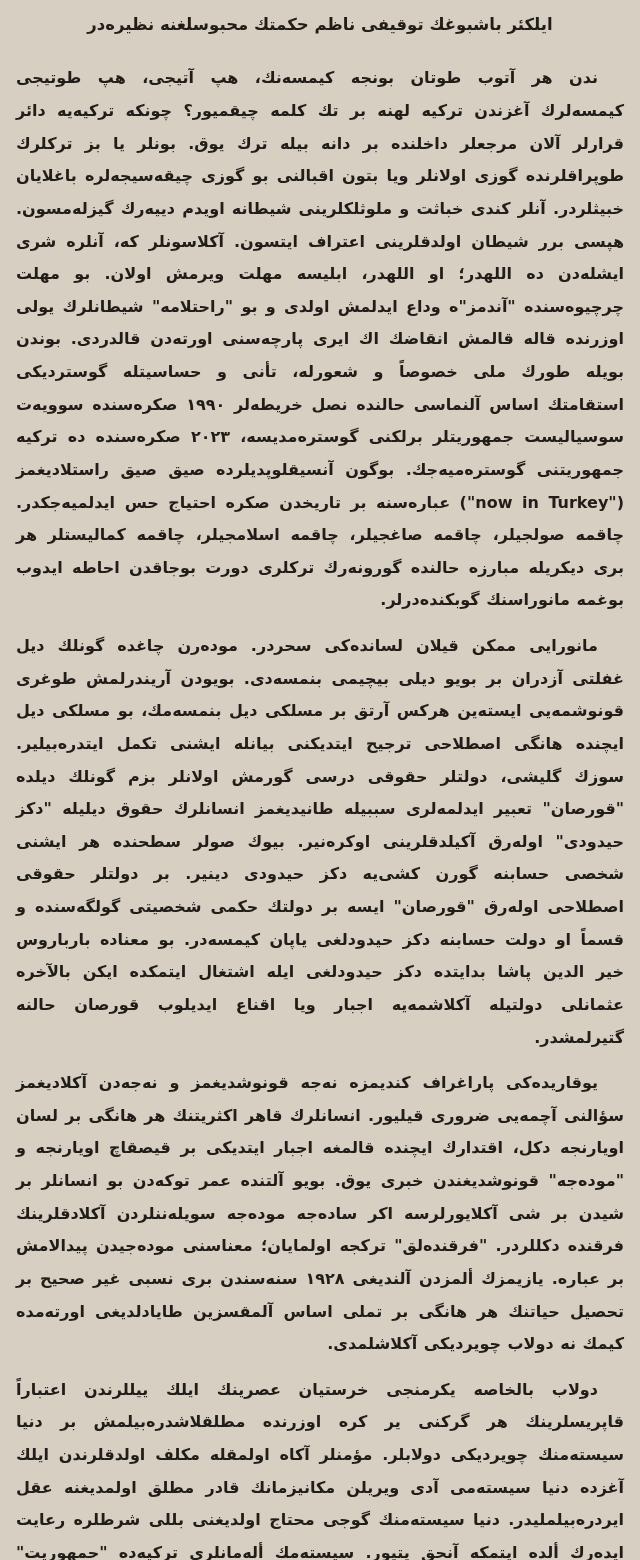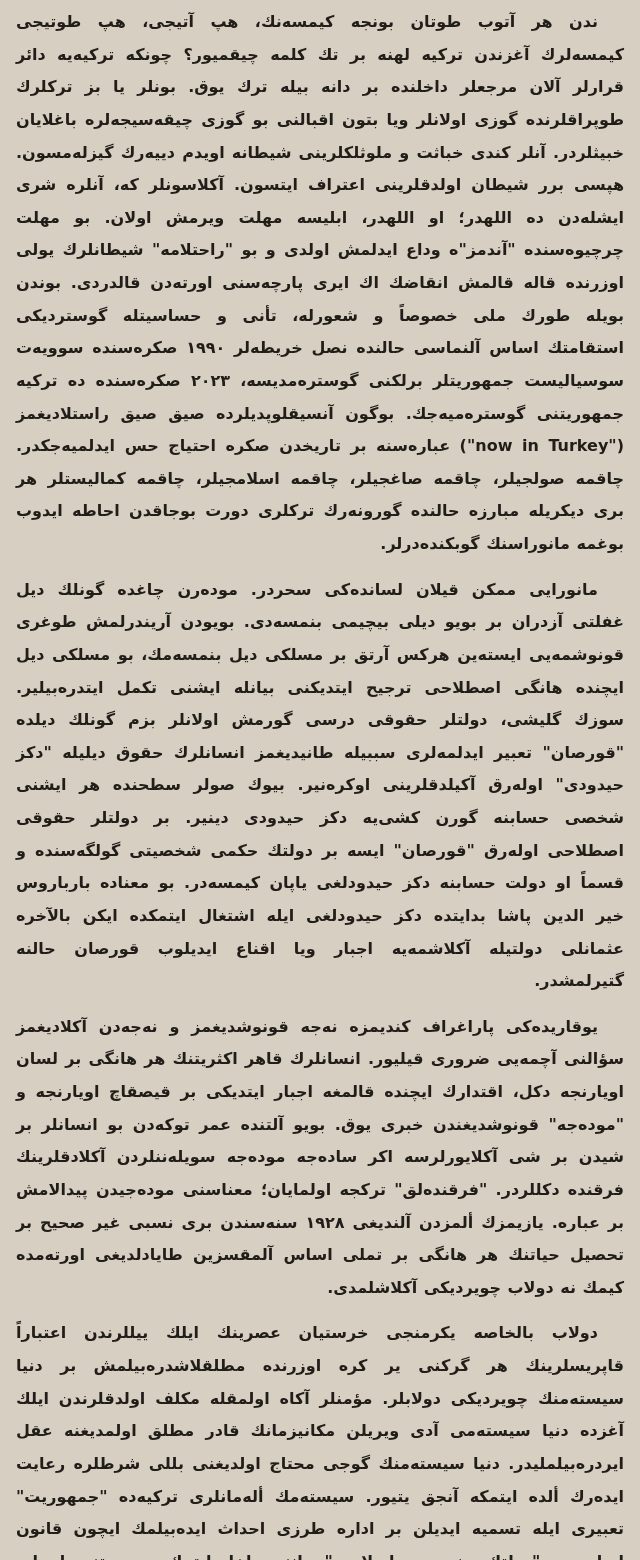--- a/index.html
+++ b/index.html
@@ -33,20 +33,21 @@
     margin: 0 0 13px 0;
     text-indent: 26px;
     word-spacing: 1px;
     font-weight: bold;
   }
 </style>
 </head>
 <body>
 
 <div class="page">
+  <h1 class="essay-title">ايلكئر باشبوغك توقيفى ناظم حكمتك محبوسلغنه نظيره‌در</h1>
 
   <p class="essay-paragraph">ندن هر آتوب طوتان بونجه كيمسه‌نك، هپ آتيجى، هپ طوتيجى كيمسه‌لرك آغزندن تركيه لهنه بر تك كلمه چيقميور؟ چونكه تركيه‌يه دائر قرارلر آلان مرجعلر داخلنده بر دانه بيله ترك يوق. بونلر يا بز تركلرك طوپراقلرنده گوزى اولانلر ويا بتون اقبالنى بو گوزى چيقه‌سيجه‌لره باغلايان خبيثلردر. آنلر كندى خباثت و ملوثلكلرينى شيطانه اويدم دييه‌رك گيزله‌مسون. هپسى برر شيطان اولدقلرينى اعتراف ايتسون. آكلاسونلر كه، آنلره شرى ايشله‌دن ده اللهدر؛ او اللهدر، ابليسه مهلت ويرمش اولان. بو مهلت چرچيوه‌سنده "آندمز"ه وداع ايدلمش اولدى و بو "راحتلامه" شيطانلرك يولى اوزرنده قاله قالمش انقاضك اك ايرى پارچه‌سنى اورته‌دن قالدردى. بوندن بويله طورك ملى خصوصاً و شعورله، تأنى و حساسيتله گوسترديكى استقامتك اساس آلنماسى حالنده نصل خريطه‌لر ١٩٩٠ صكره‌سنده سوويه‌ت سوسياليست جمهوريتلر برلكنى گوستره‌مديسه، ٢٠٢٣ صكره‌سنده ده تركيه جمهوريتنى گوستره‌ميه‌جك. بوگون آنسيقلوپديلرده صيق صيق راستلاديغمز ("now in Turkey") عباره‌سنه بر تاريخدن صكره احتياج حس ايدلميه‌جكدر. چاقمه صولجيلر، چاقمه صاغجيلر، چاقمه اسلامجيلر، چاقمه كماليستلر هر برى ديكريله مبارزه حالنده گورونه‌رك تركلرى دورت بوجاقدن احاطه ايدوب بوغمه مانوراسنك گوبكنده‌درلر.</p>
 
   <p class="essay-paragraph">مانورايى ممكن قيلان لسانده‌كى سحردر. موده‌رن چاغده گونلك ديل غفلتى آزدران بر بويو ديلى بيچيمى بنمسه‌دى. بويودن آريندرلمش طوغرى قونوشمه‌يى ايسته‌ين هركس آرتق بر مسلكى ديل بنمسه‌مك، بو مسلكى ديل ايچنده هانگى اصطلاحى ترجيح ايتديكنى بيانله ايشنى تكمل ايتدره‌بيلير. سوزك گليشى، دولتلر حقوقى درسى گورمش اولانلر بزم گونلك ديلده "قورصان" تعبير ايدلمه‌لرى سببيله طانيديغمز انسانلرك حقوق ديليله "دكز حيدودى" اوله‌رق آكيلدقلرينى اوكره‌نير. بيوك صولر سطحنده هر ايشنى شخصى حسابنه گورن كشى‌يه دكز حيدودى دينير. بر دولتلر حقوقى اصطلاحى اوله‌رق "قورصان" ايسه بر دولتك حكمى شخصيتى گولگه‌سنده و قسماً او دولت حسابنه دكز حيدودلغى ياپان كيمسه‌در. بو معناده بارباروس خير الدين پاشا بدايتده دكز حيدودلغى ايله اشتغال ايتمكده ايكن بالآخره عثمانلى دولتيله آكلاشمه‌يه اجبار ويا اقناع ايديلوب قورصان حالنه گتيرلمشدر.</p>
 
   <p class="essay-paragraph">يوقاريده‌كى پاراغراف كنديمزه نه‌جه قونوشديغمز و نه‌جه‌دن آكلاديغمز سؤالنى آچمه‌يى ضرورى قيليور. انسانلرك قاهر اكثريتنك هر هانگى بر لسان اويارنجه دكل، اقتدارك ايچنده قالمغه اجبار ايتديكى بر قيصقاچ اويارنجه و "موده‌جه" قونوشديغندن خبرى يوق. بويو آلتنده عمر توكه‌دن بو انسانلر بر شيدن بر شى آكلايورلرسه اكر ساده‌جه موده‌جه سويله‌ننلردن آكلادقلرينك فرقنده دكللردر. "فرقنده‌لق" تركجه اولمايان؛ معناسنى موده‌جيدن پيدالامش بر عباره. يازيمزك ألمزدن آلنديغى ١٩٢٨ سنه‌سندن برى نسبى غير صحيح بر تحصيل حياتنك هر هانگى بر تملى اساس آلمقسزين طايادلديغى اورته‌مده كيمك نه دولاب چويرديكى آكلاشلمدى.</p>
 
   <p class="essay-paragraph">دولاب بالخاصه يكرمنجى خرستيان عصرينك ايلك ييللرندن اعتباراً قاپريسلرينك هر گركنى ير كره اوزرنده مطلقلاشدره‌بيلمش بر دنيا سيسته‌منك چويرديكى دولابلر. مؤمنلر آكاه اولمقله مكلف اولدقلرندن ايلك آغزده دنيا سيسته‌مى آدى ويريلن مكانيزمانك قادر مطلق اولمديغنه عقل ايردره‌بيلمليدر. دنيا سيسته‌منك گوجى محتاج اولديغنى بللى شرطلره رعايت ايده‌رك ألده ايتمكه آنجق يتيور. سيسته‌مك أله‌مانلرى تركيه‌ده "جمهوريت" تعبيرى ايله تسميه ايديلن بر اداره طرزى احداث ايده‌بيلمك ايچون قانون اساسى‌يه "دولتك دينى دين اسلامدر" بياننى داخل ايتمك مجبوريتنده ايديلر. گونمز شرطلرنده آمريقاليلرك (Pentagon و/ويا CIA) باشلاتدقلرى رجب طيب أرطوغاندن بر صدام حسين چيقارمه "سوره‌جى" آلابورا اولدى. گزى پارقى أيله‌ملرى بشار أسد عليهنده‌كى سلاحلى مجادله‌دن دها اوكجه باشلامش اولسه‌يدى ايلكئر باشبوغ بلكه هيچ توقيف ايدلميه‌جكدى. بر شيلرك صره‌سى بوزولدى. ١٩٢٤ده Lenin ولى عهد تعيين ايتمه فرصتى بوله‌مدن اوليويردى. بوكا رغماً ١٩٢٥ده سوويه‌ت سوسياليست جمهوريتلر برلكى ايله بر صالدرمازلق پاقتى امضالايه‌بيلدى جمهوريت ايداره‌سى. استقلال مارشنك لفظى و روحيله رافه قالدرلديغى بو اولكه‌ده حبس طامنه ١٩٣٨ ييلنده دوشن ناظم حكمت عين ييل آتاتركك اولمسى يوزندن ١٩٥٠يه قدر اوراده قالدى. تركيه اون ييل باشنى ايكى يوموروغى آراسنده طوتدى. يومروقلر چوزولدى. ٢٧ مايسدن ١٢ مارته قدر تركيه‌يى آرالرنده پاسلاشه‌رق طيش ايشلرى، ملى استخبارات تشكيلاتى، گنل قورماى اداره ايتدى. ABD اوچلونك صوروملولغنى ١٢ مارتله گنل قورمايه دور ايتدى. ١٢ ايلولده صوروملولق آرتق Pentagon و/ويا CIAنك يانى صره FBI ايله ده پايلاشيلير اولدى. ياشار بيوك آنيت "تركيه‌دن برينه ويريله‌جكسه اورخان پاموقدن زياده Nobelه او لايقدر" دينيله‌رك بحرانلره سبب اولان فاضل حسنى طاغلرجه‌نك جنازه‌سنده خاضر بولوندى. سزدن دها گنج قوشاق ايچنده اك بكنديككز شاعرك آدى نه‌در سؤالى طاغلرجه‌يه توجيه ايدلديكنده، آلينان جواب اولكو تامر اولدى. اسرائيل ايلخان بركى اودوله لايق گوردى. جواد چاپان اوكجه پروفه‌سور صكره شاعر اولدى. طبقى بلند اجه‌ويدك اوكجه‌دن باش باقان، صكره‌دن شاعر اولوشى گبى. اسرائيله آتيلان هر فوزه پنسيلوانيانك قلبنه دوشدى. بتون بو آكيشدرمه‌لر سببيله بكا پارانوياق دى‌يك. سزلر جمهوريت اعلانى عقبنده بر ملتك، ترك ملتك قاننى آنى پارانويادن معاف طوتمق صورتيله أموب سميرنلر دكل‌ميسكز؟ پرواكز يوق؛ ترك ملتك قاننى قوروتديغكز ايچون پروا ايتميورسكز. قانى چكلمش ترك ملتك سزك پاكه‌تكزى اوقشايشى سزى تطمين ايدييور.</p>
 
 </div>

